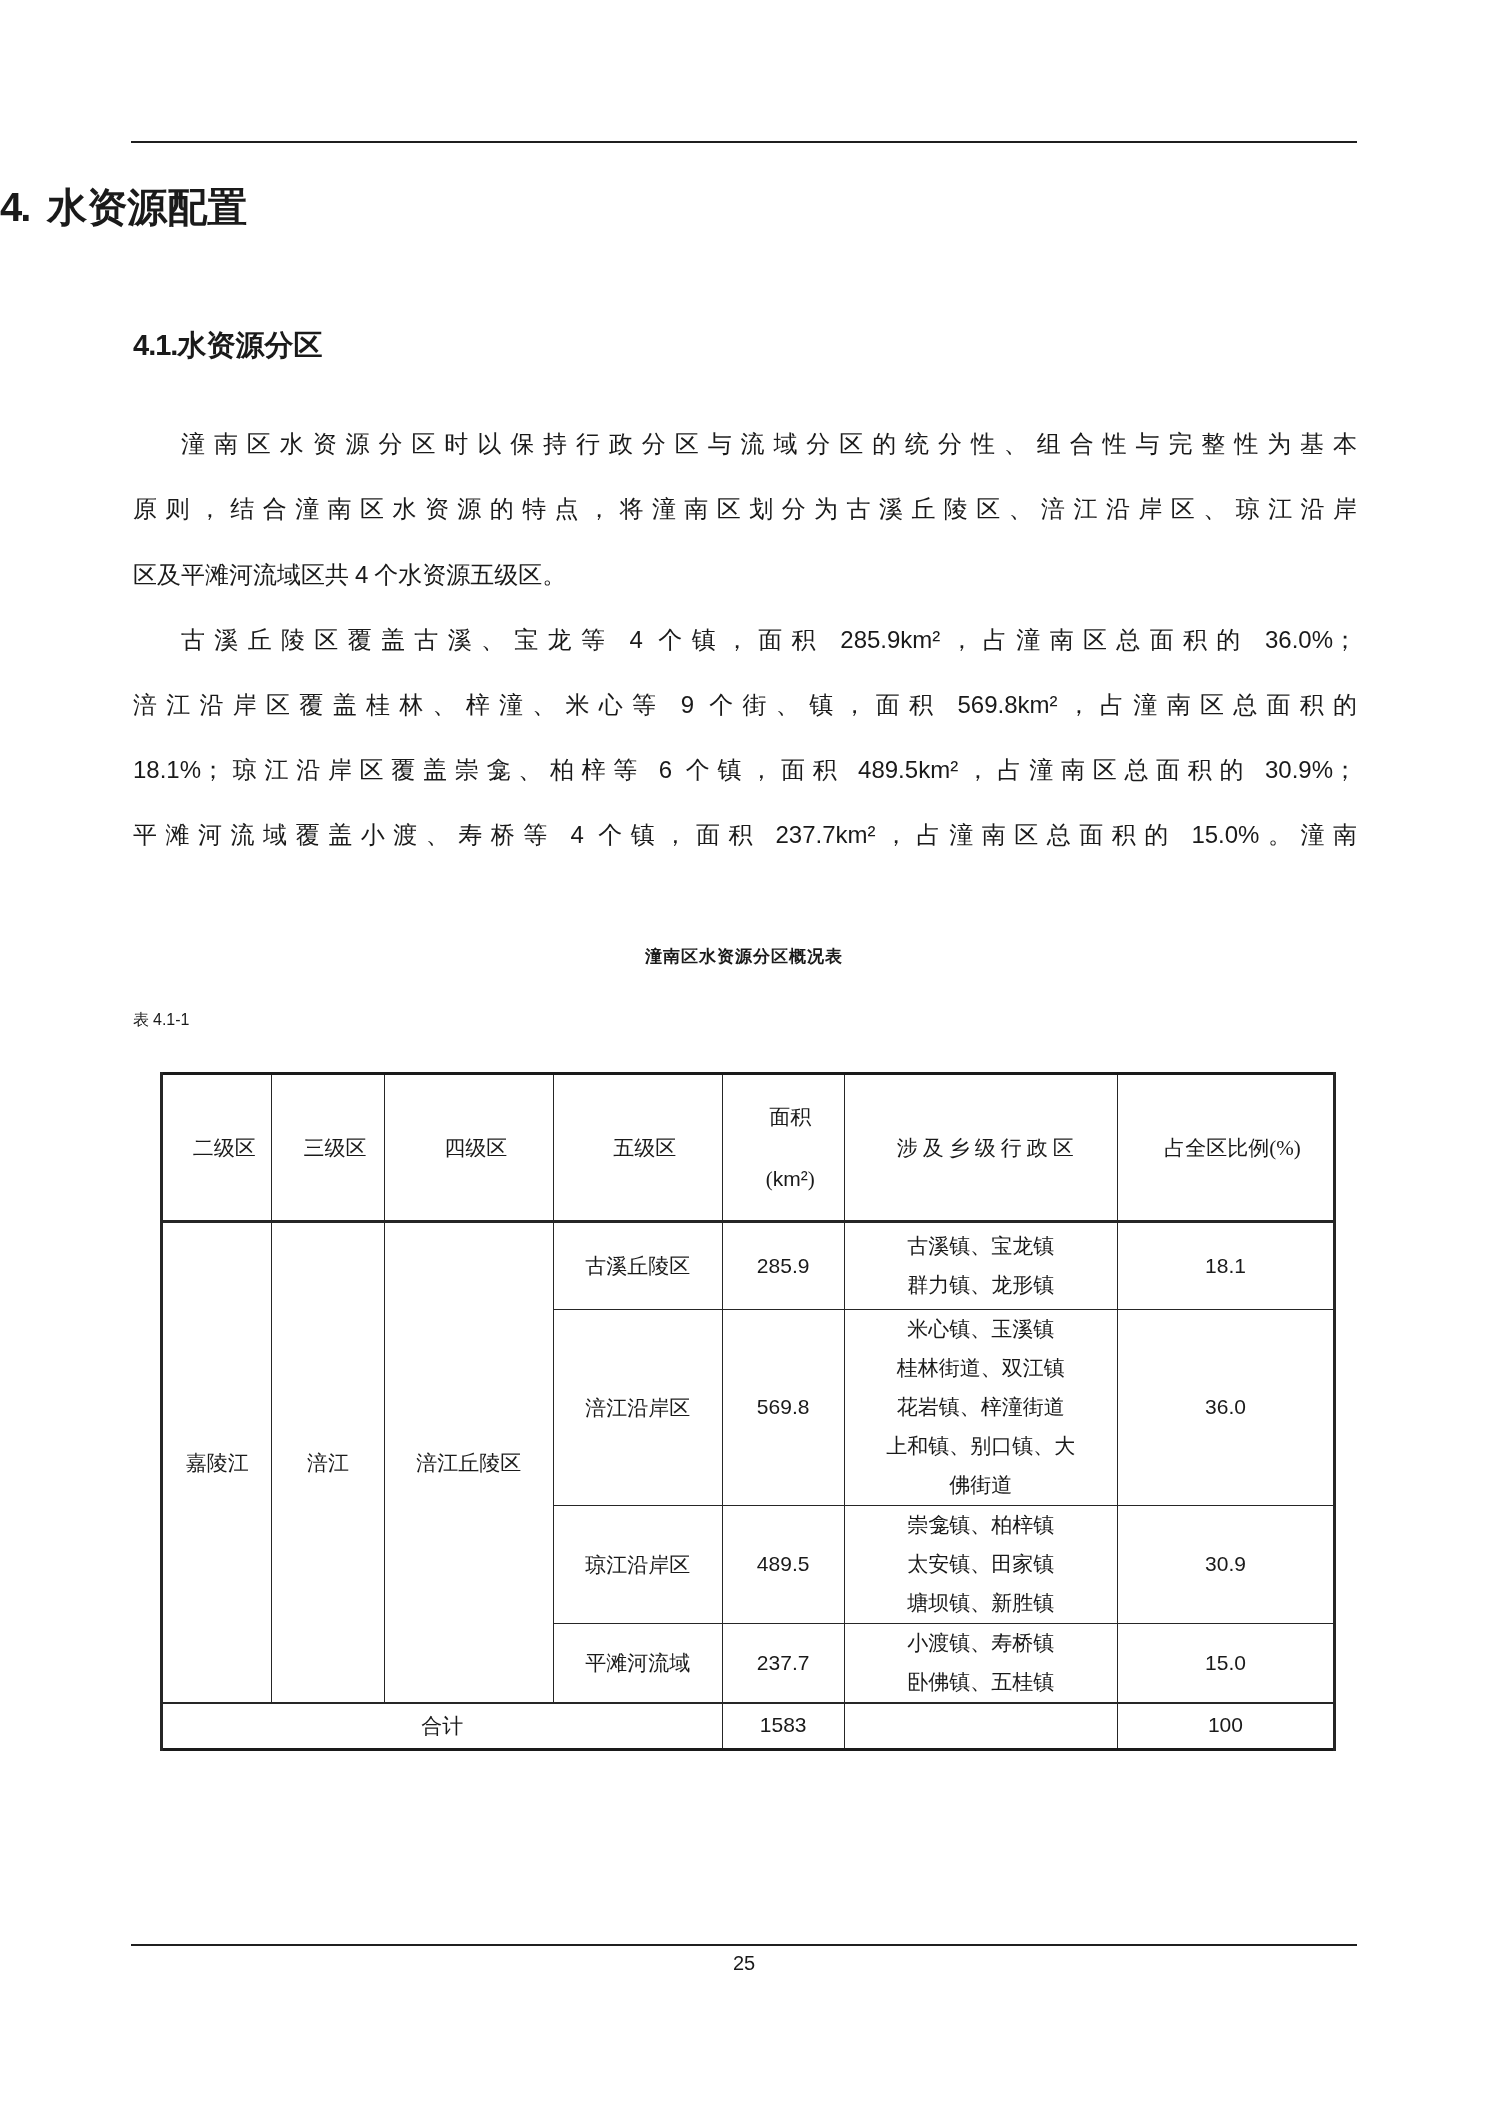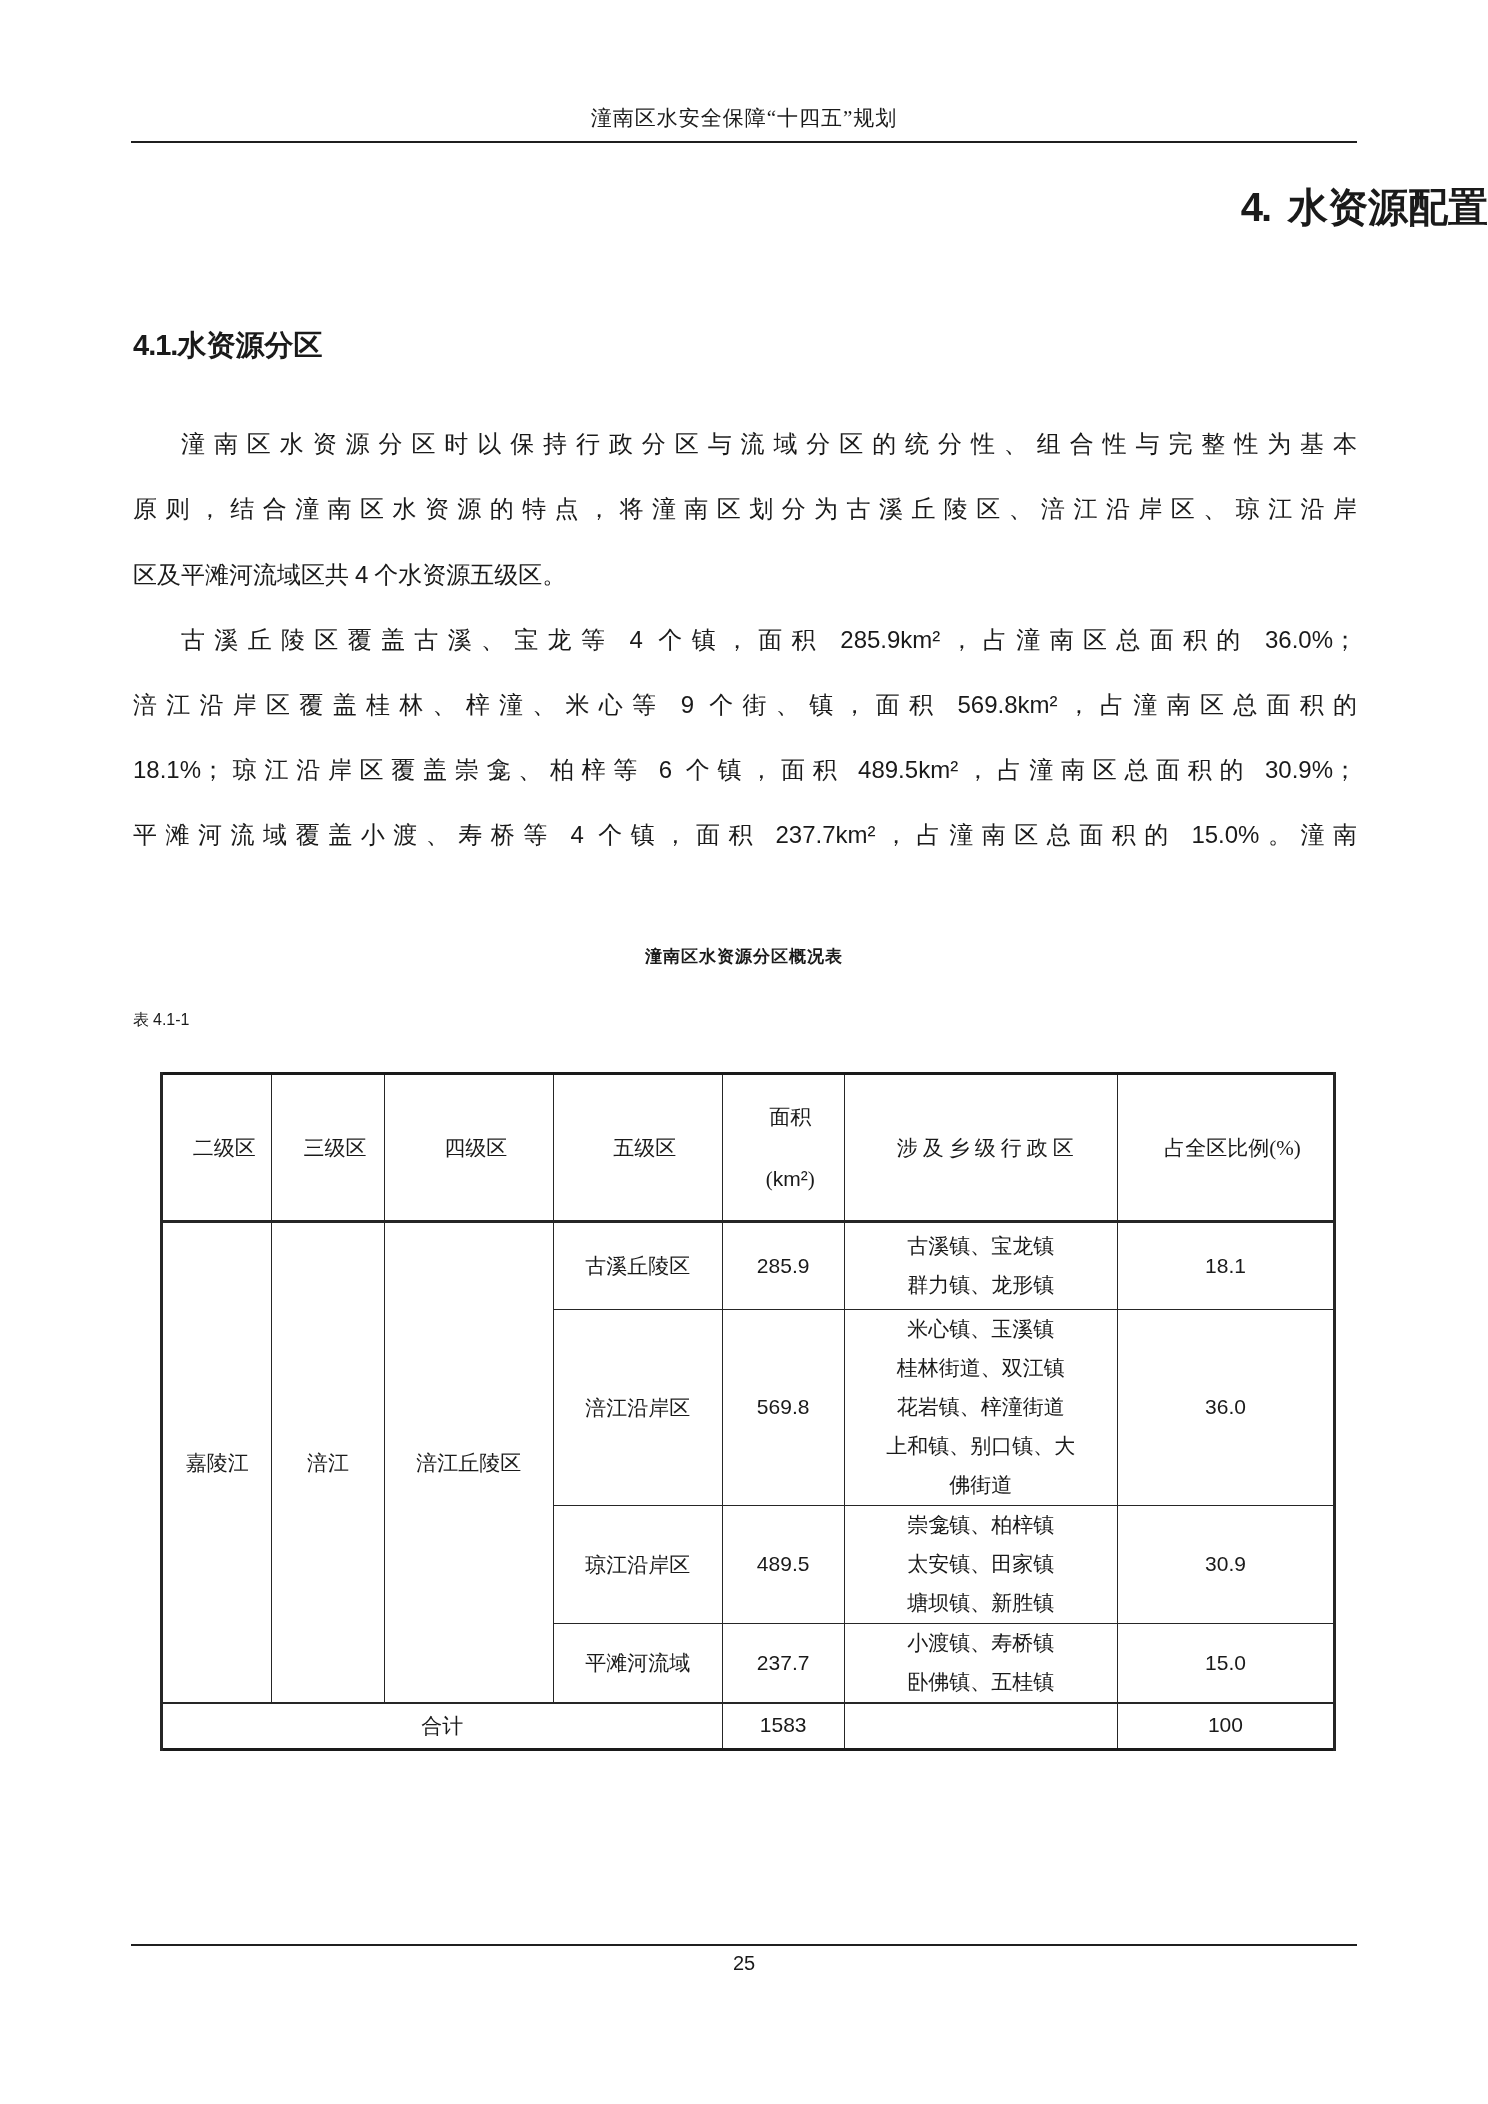--- a/index.html
+++ b/index.html
@@ -18,21 +18,21 @@
     text-align:center; font-size:21px; letter-spacing:1px;
   }
   .head-rule {
     position:absolute; top:141px; left:131px; width:1226px; height:2px;
     background:#1f1f1f;
   }
 
   
   .h1 {
     position:absolute; top:180px; left:0; width:100%;
-    text-align:right; font-size:40px; font-weight:bold;
+    text-align:left; font-size:40px; font-weight:bold;
   }
   .h1 .hnum {
     font-family:"Liberation Sans", sans-serif; font-weight:900;
     letter-spacing:-2px; margin-right:18px;
   }
 
   
   .h2 {
     position:absolute; top:326px; left:133px;
     font-size:29px; font-weight:bold;
@@ -95,21 +95,20 @@
   .page-num {
     position:absolute; top:1952px; left:0; width:100%;
     text-align:center; font-size:20px;
   }
 </style>
 </head>
 <body>
 
 <div class="page">
 
-  <div class="run-head">潼南区水安全保障“十四五”规划</div>
   <div class="head-rule"></div>
 
   <div class="h1">
     <span class="hnum"><span class="lat">4.</span></span><span>水资源配置</span>
   </div>
 
   <div class="h2">
     <span class="hnum"><span class="lat">4.1.</span></span><span>水资源分区</span>
   </div>
 

